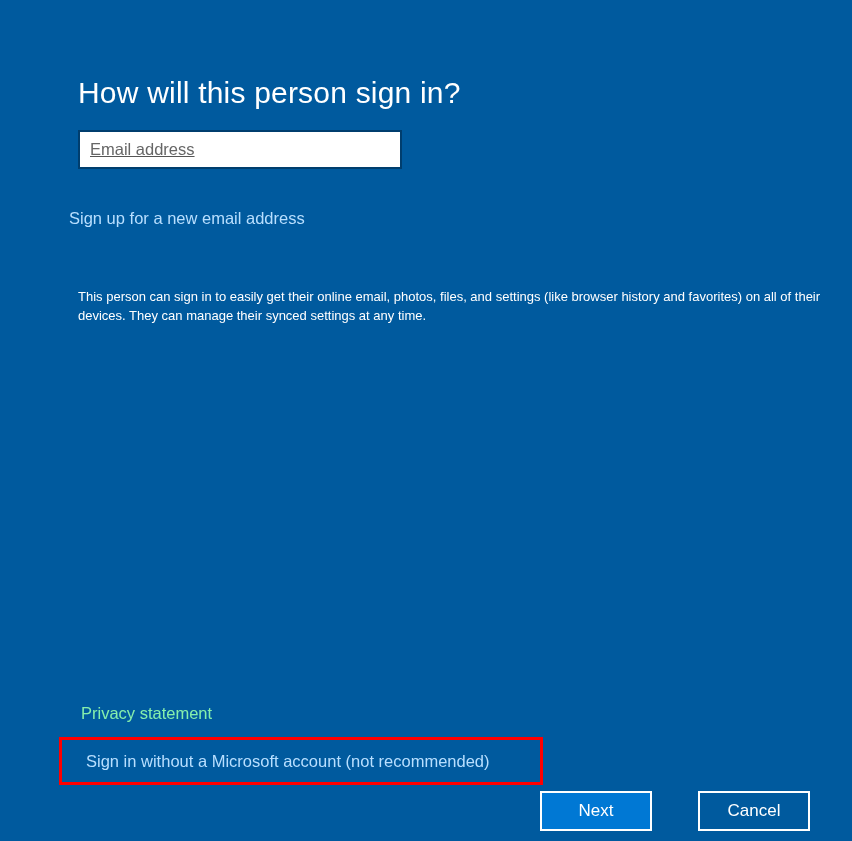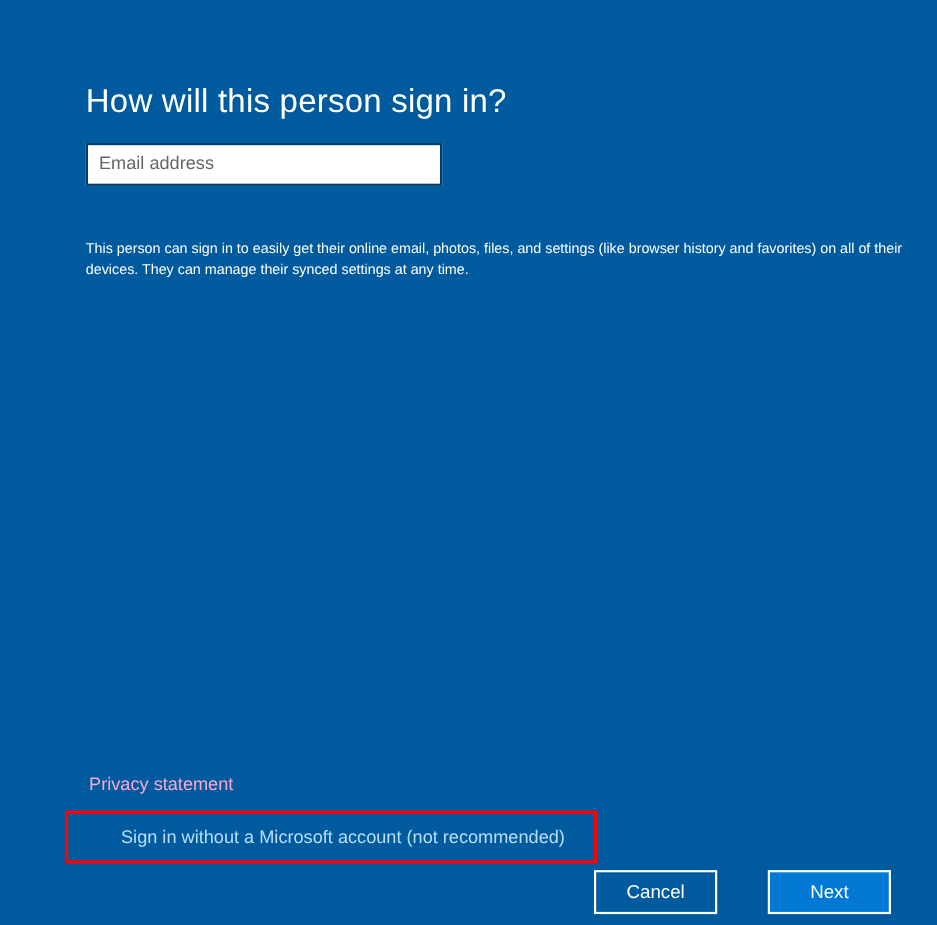--- a/index.html
+++ b/index.html
@@ -38,20 +38,21 @@
       width: 324px;
       height: 39px;
       border: 2px solid #003e6e;
       background: #ffffff;
       color: #555;
       font-size: 16.5px;
       padding: 0 10px;
       font-family: inherit;
       outline: none;
       display: block;
+      text-decoration: underline;
     }
     .email-input::placeholder {
       color: #666;
       font-weight: 400;
     }
     .signup-link {
       display: inline-block;
       margin-top: 28px;
       margin-left: 3px;
       font-size: 16.5px;
@@ -66,34 +67,34 @@
       max-width: 790px;
     }
     .bottom-links {
       position: absolute;
       left: 30px;
       bottom: 130px;
     }
     .privacy-link {
       display: block;
       font-size: 16.5px;
-      color: #f9a8d4;
+      color: #86efac;
       cursor: pointer;
       margin-left: 3px;
     }
     .highlight-box {
       position: absolute;
       left: 11px;
       bottom: 80px;
       width: 484px;
       height: 48px;
       border: 3px solid #ff0000;
       display: flex;
       align-items: center;
-      padding-left: 36px;
+      padding-left: 12px;
     }
     .no-account-link {
       font-size: 16.5px;
       color: #b8dfff;
       cursor: pointer;
     }
     .button-row {
       position: absolute;
       right: 30px;
       bottom: 22px;
@@ -130,28 +131,29 @@
 <body>
 
 <div class="scrollbar"></div>
 
 <div class="container">
   <h1 class="heading">How will this person sign in?</h1>
 
 
   <input type="text" class="email-input" placeholder="Email address" style="">
 
+  <span class="signup-link">Sign up for a new email address</span>
 
   <p class="info-text">This person can sign in to easily get their online email, photos, files, and settings (like browser history and favorites) on all of their devices. They can manage their synced settings at any time.</p>
 
   <div class="bottom-links">
     <span class="privacy-link">Privacy statement</span>
   </div>
 
   <div class="highlight-box">
     <span class="no-account-link">Sign in without a Microsoft account (not recommended)</span>
   </div>
 
   <div class="button-row">
+    <button class="btn btn-primary">Next</button>
     <button class="btn btn-secondary">Cancel</button>
-    <button class="btn btn-primary">Next</button>
   </div>
 </div>
 
 </body></html>

